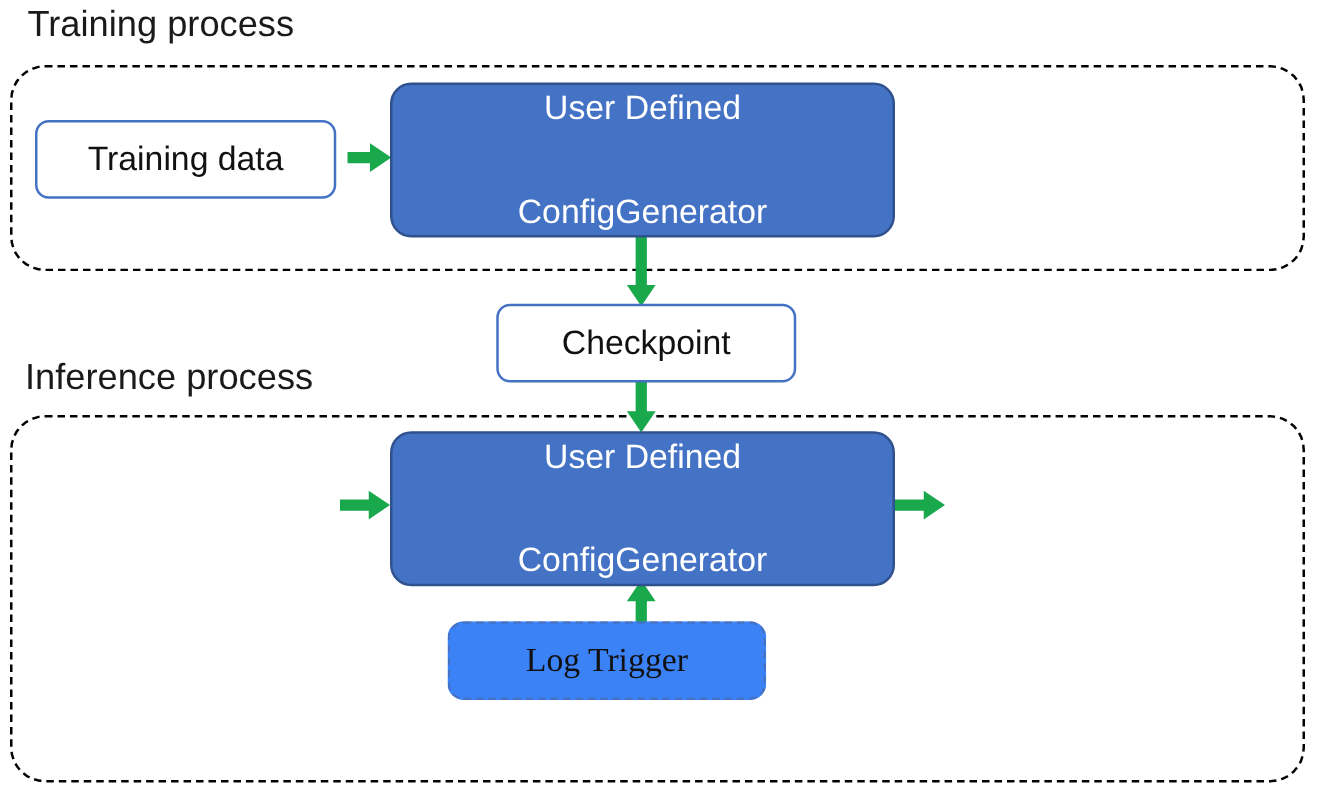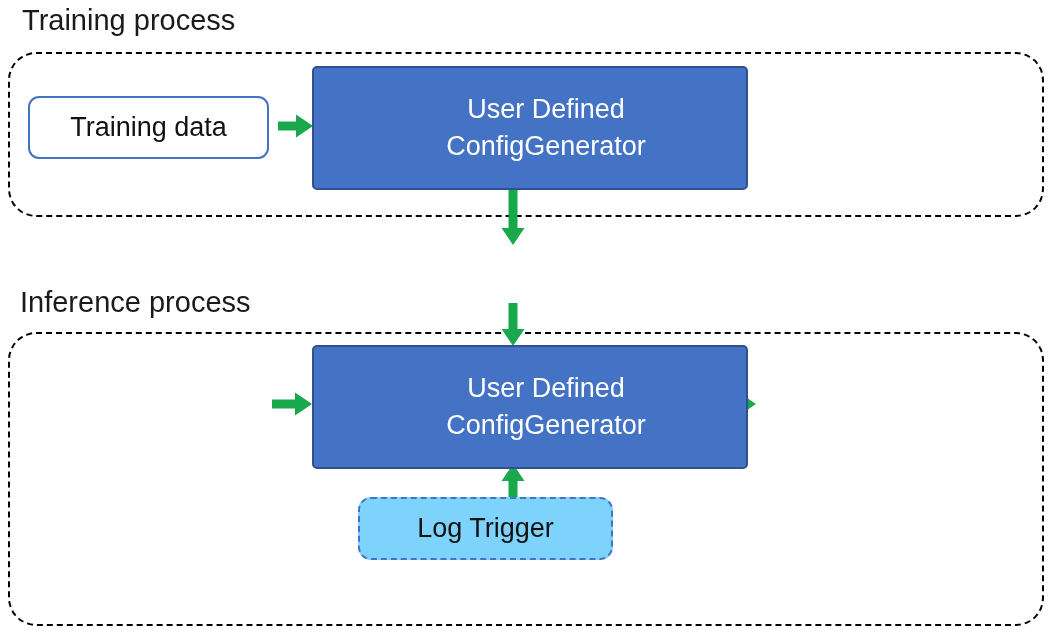--- a/index.html
+++ b/index.html
@@ -35,44 +35,44 @@
     justify-content: center;
     font-size: 27px;
     color: #111111;
     z-index: 10;
     white-space: nowrap;
   }
   .blue-box {
     position: absolute;
     background: var(--generator-fill, #4472C4);
     border: 2px solid var(--generator-border, #2F528F);
-    border-radius: 5px;
+    border-radius: 17px;
     display: flex;
     flex-direction: column;
     align-items: center;
-    justify-content: center;
+    justify-content: space-between;
     font-size: 27px;
     line-height: 37px;
     color: #ffffff;
     z-index: 10;
     text-align: center;
     white-space: nowrap;
-    padding-left: 32px;
   }
   .trigger-box {
     position: absolute;
-    background: #7dd3fc;
+    background: #3b82f6;
     border: 2px dashed var(--box-border-blue, #4472C4);
     border-radius: 13px;
     display: flex;
     align-items: center;
     justify-content: center;
     font-size: 27px;
     color: #111111;
     white-space: nowrap;
+    font-family: Liberation Serif, serif;
   }
   .arrow-layer {
     position: absolute;
     left: 0; top: 0;
     width: 1057px; height: 631px;
     z-index: 5;
     pointer-events: none;
   }
   .arrow-layer polygon { fill: var(--arrow-green, #1AA84C); }
 </style>
@@ -110,20 +110,21 @@
     </g>
   </svg>
 
   <div class="white-box" style="left:28px; top:96px; width:237px; height:59px;">Training data</div>
 
   <div class="blue-box" style="left:312px; top:66px; width:400px; height:120px;">
     <span>User Defined</span>
     <span>ConfigGenerator</span>
   </div>
 
+  <div class="white-box" style="left:397px; top:243px; width:236px; height:59px;">Checkpoint</div>
 
 
   <div class="blue-box" style="left:312px; top:345px; width:400px; height:120px;">
     <span>User Defined</span>
     <span>ConfigGenerator</span>
   </div>
 
 
   <div class="trigger-box" style="left:358px; top:497px; width:251px; height:59px; z-index:11;">Log Trigger</div>
 

